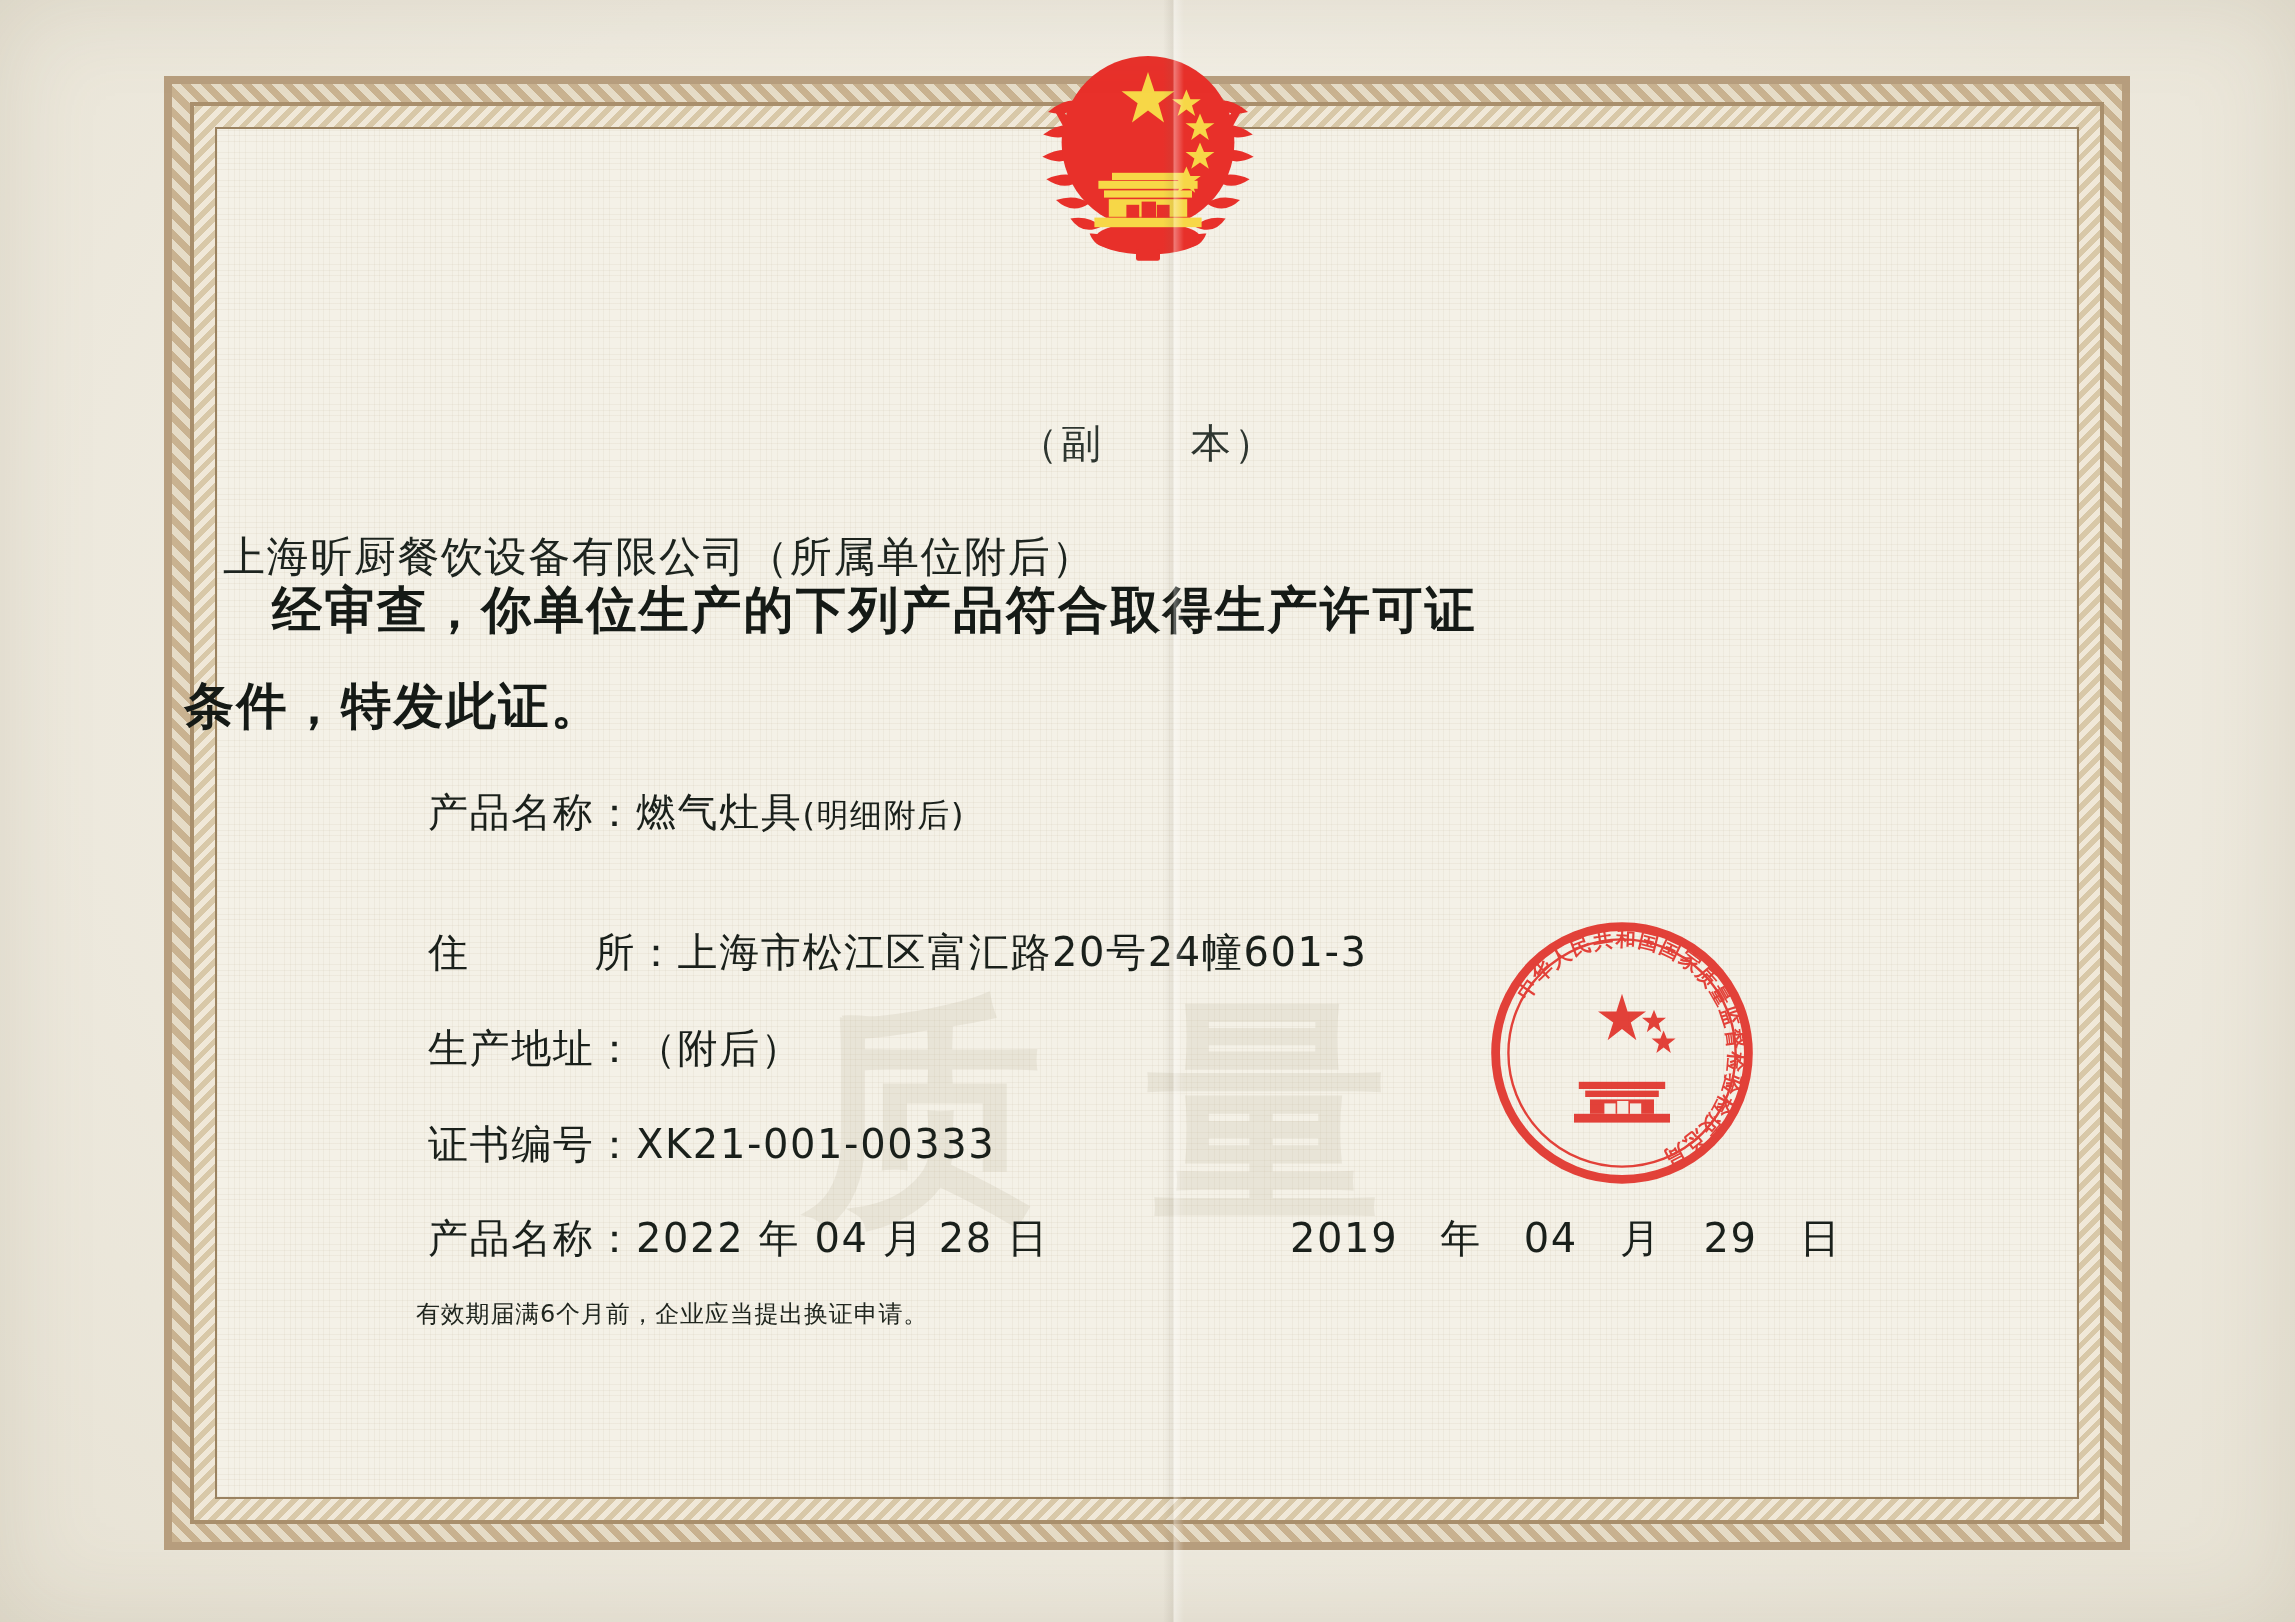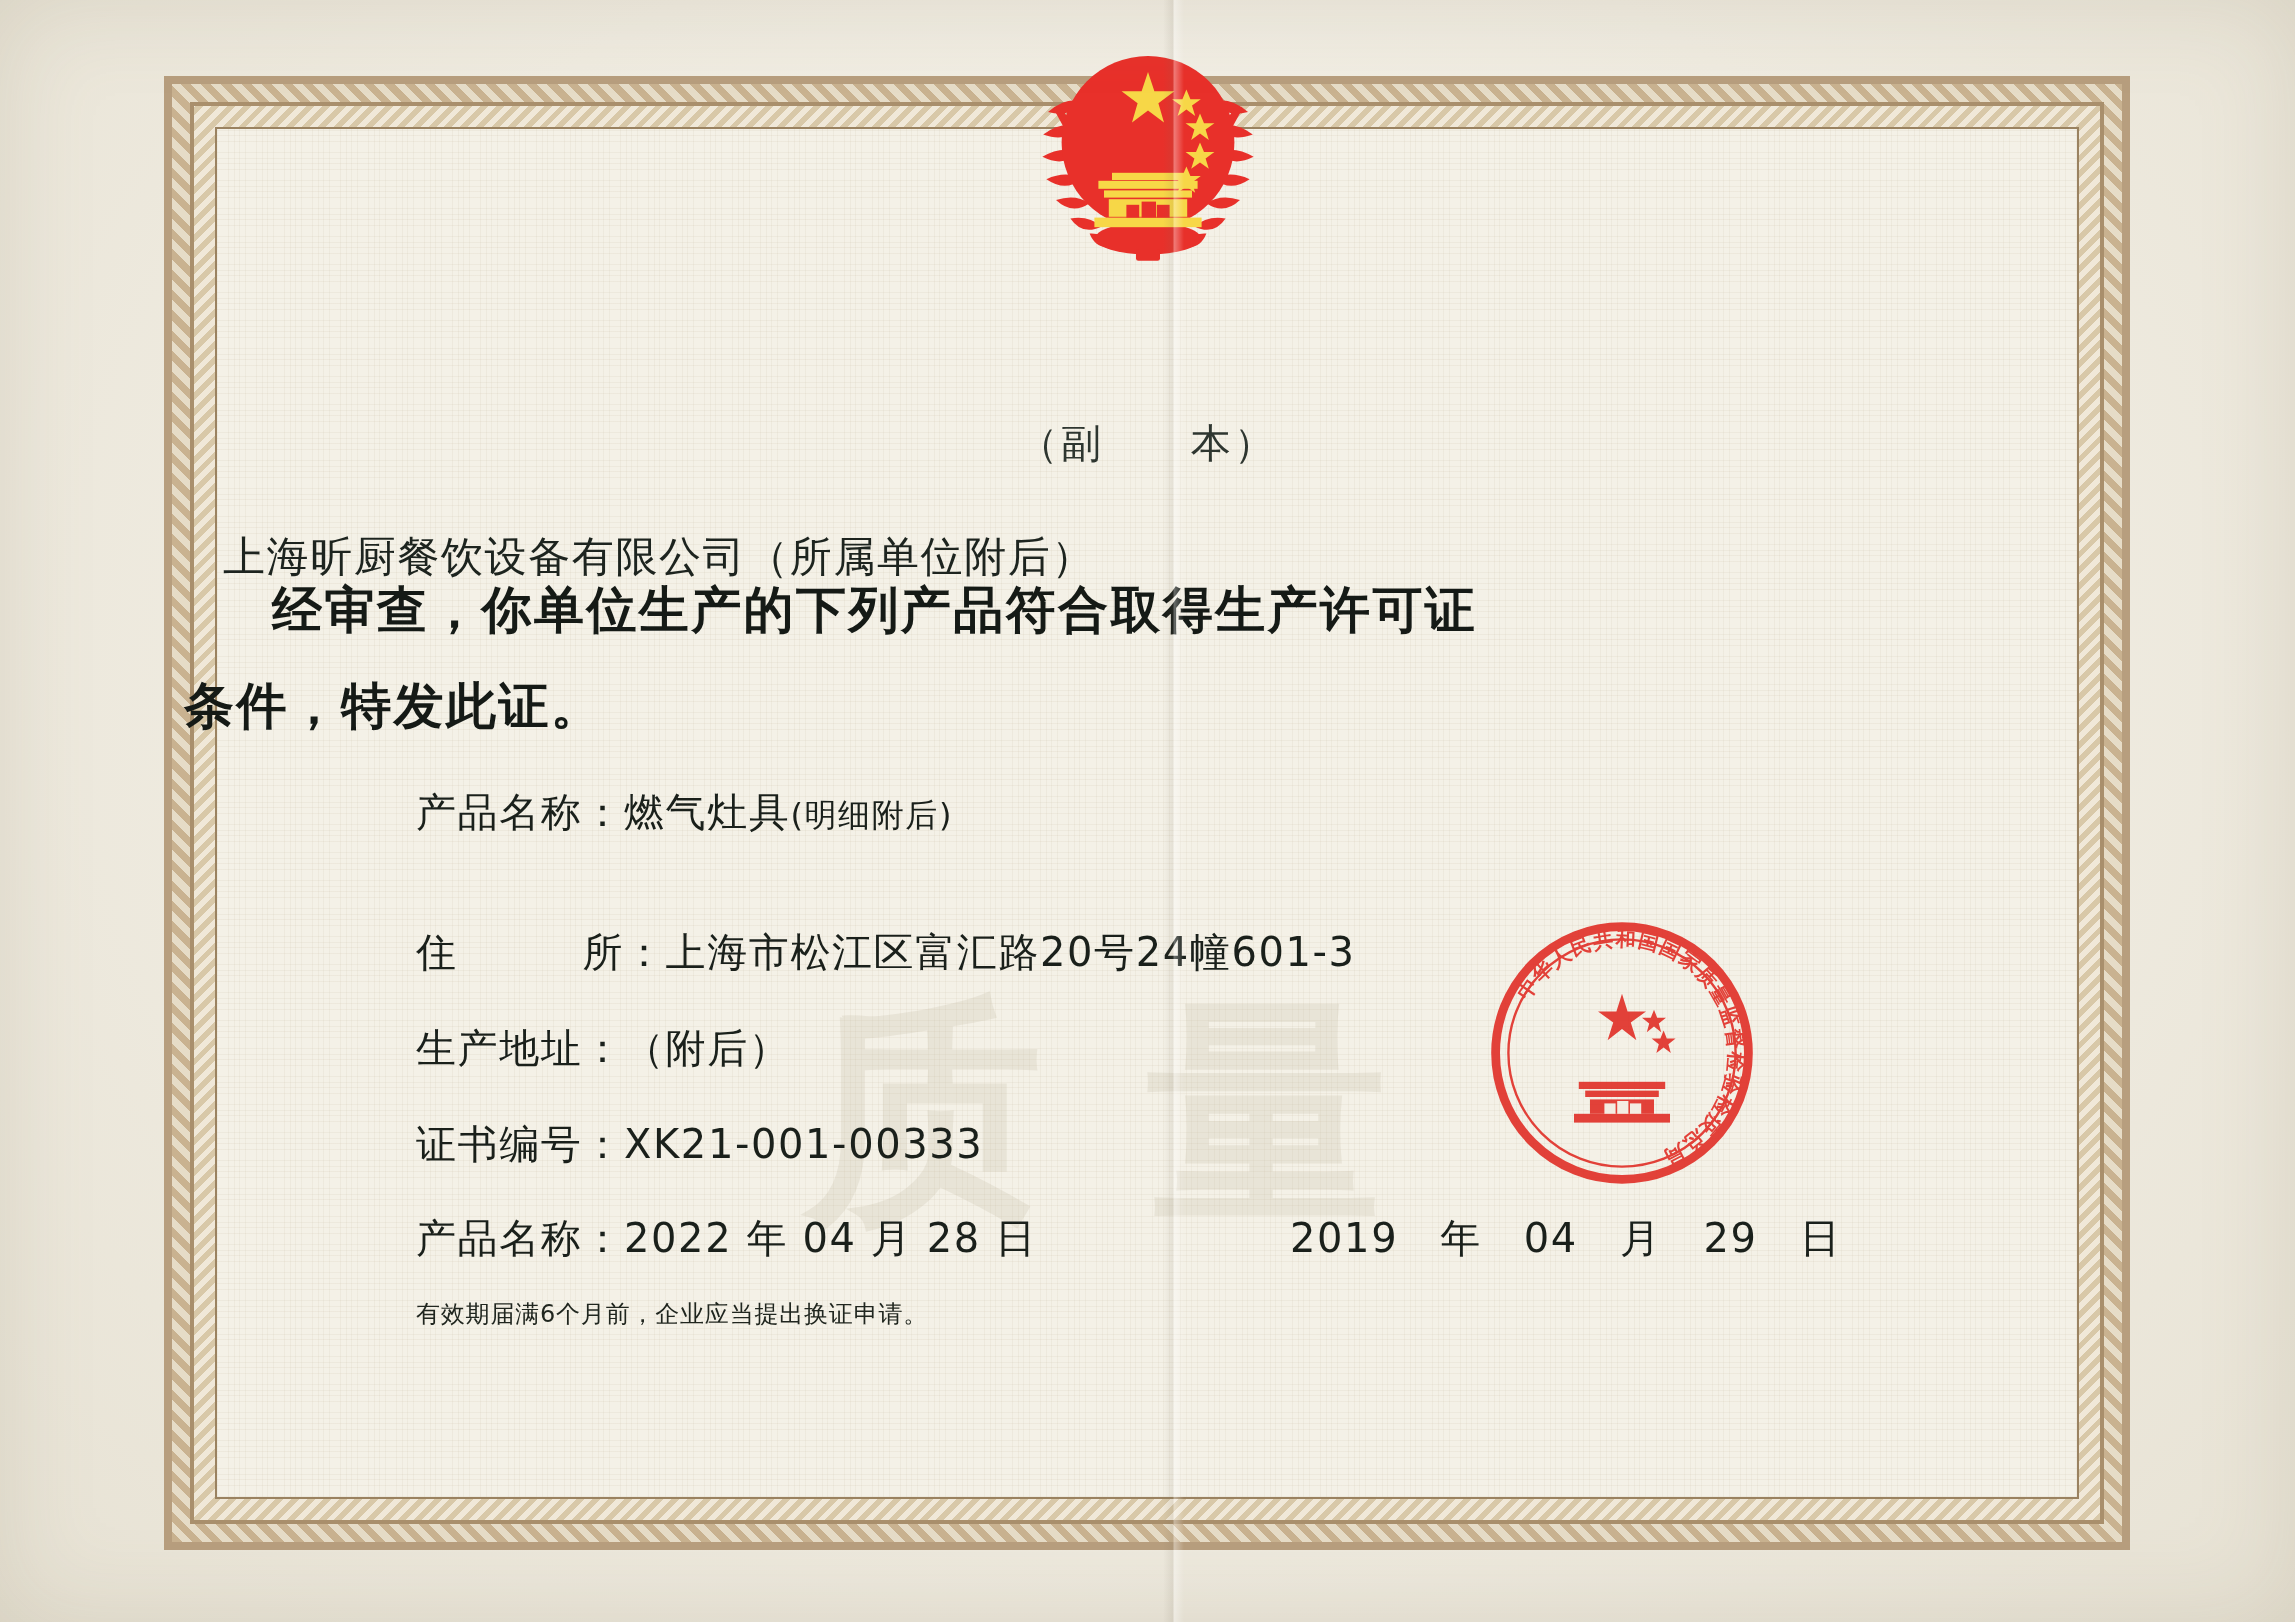--- a/index.html
+++ b/index.html
@@ -167,20 +167,21 @@
   .body-line-1 { top: 577px; text-indent: 88px; }
   .body-line-2 { top: 673px; }
 
   .field {
     position: absolute;
     font-size: 40px;
     color: #1a201b;
     letter-spacing: 1.6px;
     font-family: "DejaVu Sans", "Liberation Sans", sans-serif;
     white-space: nowrap;
+    margin-left: 12px;
   }
   .field .label { display: inline-block; }
   .field .value { display: inline-block; }
   .field .small { font-size: 32px; }
 
   .f-product  { left: 416px; top: 785px; }
   .f-address  { left: 416px; top: 925px; }
   .f-factory  { left: 416px; top: 1021px; }
   .f-certno   { left: 416px; top: 1117px; }
   .f-valid    { left: 416px; top: 1211px; }

